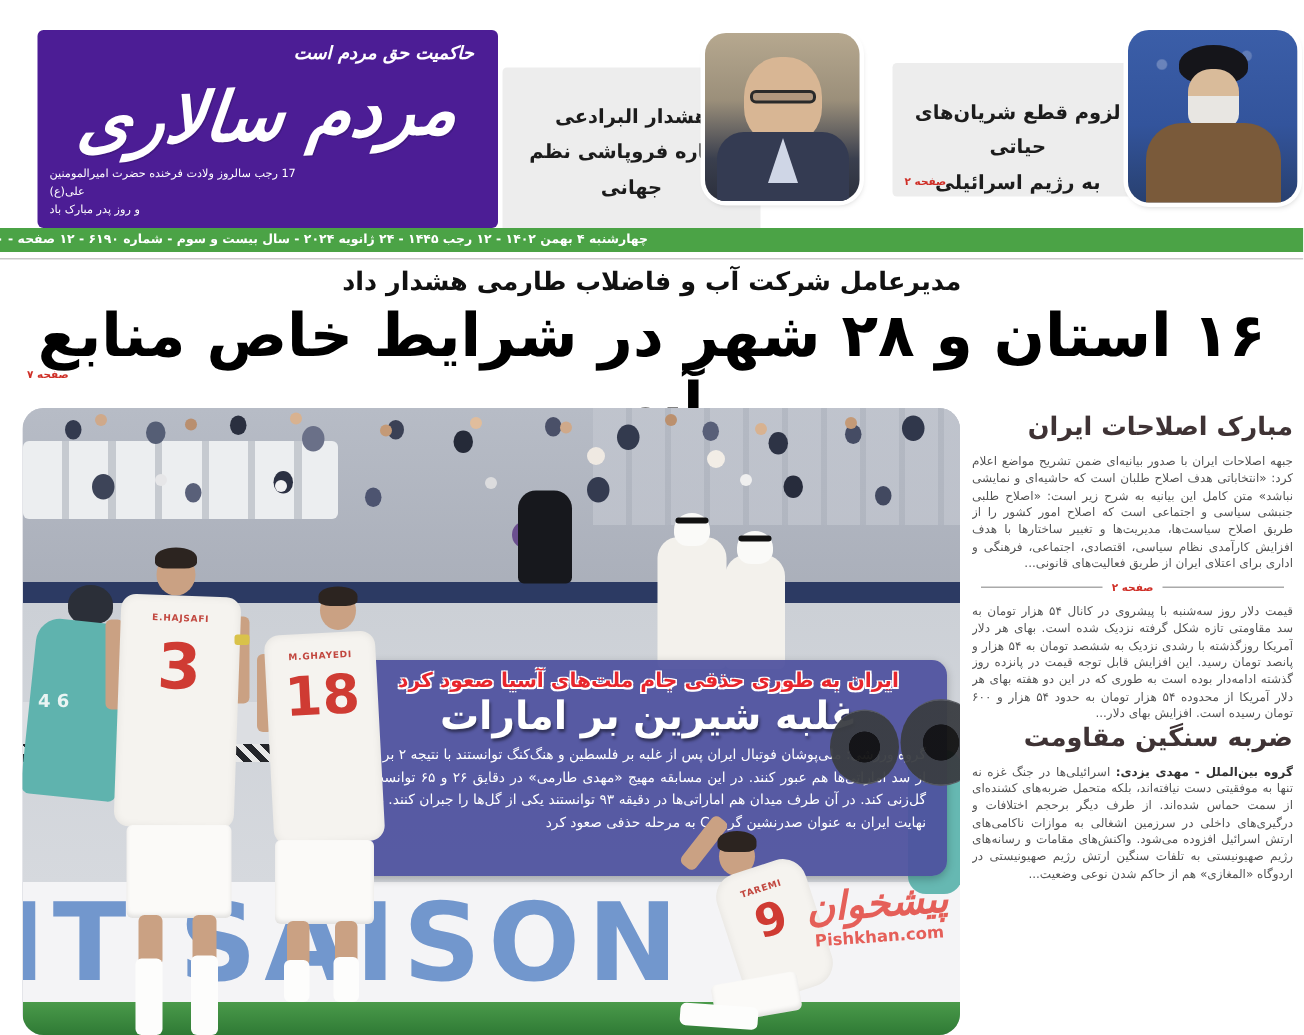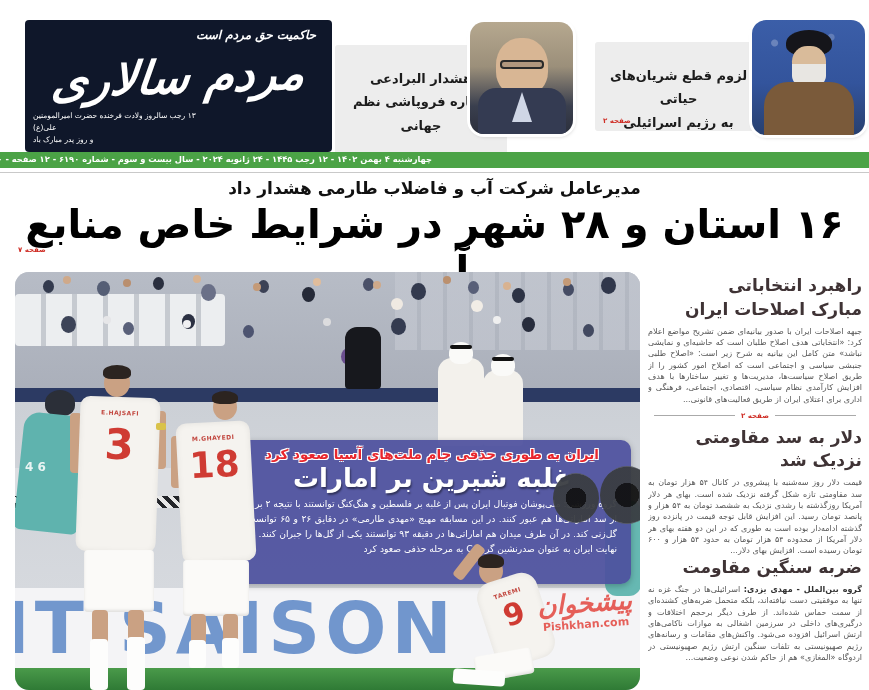--- a/index.html
+++ b/index.html
@@ -4,21 +4,21 @@
 <style>
   * { margin:0; padding:0; box-sizing:border-box; }
   body { background:#fff; }
   .page {
     position:relative; width:869px; height:690px; background:#ffffff;
     overflow:hidden; font-family:"DejaVu Sans", sans-serif; direction:rtl;
   }
   
   .logo-box{
     position:absolute; left:25px; top:20px; width:307px; height:132px;
-    background:#0f172a; border-radius:4px; color:#fff; overflow:hidden;
+    background:#4c1d95; border-radius:4px; color:#fff; overflow:hidden;
   }
   .logo-slogan{ position:absolute; top:8px; right:16px; font-size:12px; font-weight:bold;
     font-style:italic; }
   .logo-title{ position:absolute; top:30px; right:0; left:0; text-align:center;
     font-size:46px; font-weight:bold; font-style:italic;
     transform:skewX(-8deg) rotate(-2deg); white-space:nowrap; letter-spacing:-2px;
     text-shadow:1px 1px 0 rgba(0,0,0,.12); }
   .logo-sub{ position:absolute; left:8px; bottom:6px; width:175px; font-size:7.5px;
     line-height:1.6; text-align:left; direction:rtl; }
   
@@ -163,21 +163,21 @@
 </style>
 </head>
 <body>
 
 <div class="page">
 
   <div class="logo-box">
     <div class="logo-slogan">حاکمیت حق مردم است</div>
     <div class="logo-title">مردم سالاری</div>
     <div class="logo-sub">
-      <div>۱۳ رجب سالروز ولادت فرخنده حضرت امیرالمومنین علی(ع)</div>
+      <div>17 رجب سالروز ولادت فرخنده حضرت امیرالمومنین علی(ع)</div>
       <div>و روز پدر مبارک باد</div>
     </div>
   </div>
 
   <div class="teaser teaser-elb">
     <div class="teaser-title">
       <div>هشدار البرادعی</div>
       <div>درباره فروپاشی نظم جهانی</div>
     </div>
     <div class="page-ref">صفحه ۱۱</div>
@@ -300,36 +300,31 @@
     <div class="watermark">
       <div class="wm-fa">پیشخوان</div>
       <div class="wm-en">Pishkhan.com</div>
     </div>
   </div>
 
   <div class="col">
 
     <div>
       <div class="art-title">
-        <div>راهبرد انتخاباتی</div>
         <div>مبارک اصلاحات ایران</div>
       </div>
       <div class="art-body">جبهه اصلاحات ایران با صدور بیانیه‌ای ضمن تشریح مواضع اعلام کرد: «انتخاباتی هدف اصلاح طلبان است که حاشیه‌ای و نمایشی نباشد» متن کامل این بیانیه به شرح زیر است: «اصلاح طلبی جنبشی سیاسی و اجتماعی است که اصلاح امور کشور را از طریق اصلاح سیاست‌ها، مدیریت‌ها و تغییر ساختارها با هدف افزایش کارآمدی نظام سیاسی، اقتصادی، اجتماعی، فرهنگی و اداری برای اعتلای ایران از طریق فعالیت‌های قانونی...</div>
       <div class="sep">
         <div class="ln"></div>
         <div class="page-ref">صفحه ۲</div>
         <div class="ln"></div>
       </div>
     </div>
 
     <div>
-      <div class="art-title">
-        <div>دلار به سد مقاومتی</div>
-        <div>نزدیک شد</div>
-      </div>
       <div class="art-body">قیمت دلار روز سه‌شنبه با پیشروی در کانال ۵۴ هزار تومان به سد مقاومتی تازه شکل گرفته نزدیک شده است. بهای هر دلار آمریکا روزگذشته با رشدی نزدیک به ششصد تومان به ۵۴ هزار و پانصد تومان رسید. این افزایش قابل توجه قیمت در پانزده روز گذشته ادامه‌دار بوده است به طوری که در این دو هفته بهای هر دلار آمریکا از محدوده ۵۴ هزار تومان به حدود ۵۴ هزار و ۶۰۰ تومان رسیده است. افزایش بهای دلار...</div>
     </div>
 
     <div>
       <div class="art-title">
         <div>ضربه سنگین مقاومت</div>
       </div>
       <div class="art-body"><span class="lead-in">گروه بین‌الملل - مهدی یزدی:</span> <span>اسرائیلی‌ها در جنگ غزه نه تنها به موفقیتی دست نیافته‌اند، بلکه متحمل ضربه‌های کشنده‌ای از سمت حماس شده‌اند. از طرف دیگر برحجم اختلافات و درگیری‌های داخلی در سرزمین اشغالی به موازات ناکامی‌های ارتش اسرائیل افزوده می‌شود. واکنش‌های مقامات و رسانه‌های رژیم صهیونیستی به تلفات سنگین ارتش رژیم صهیونیستی در اردوگاه «المغازی» هم از حاکم شدن نوعی وضعیت...</span></div>
 
     </div>

